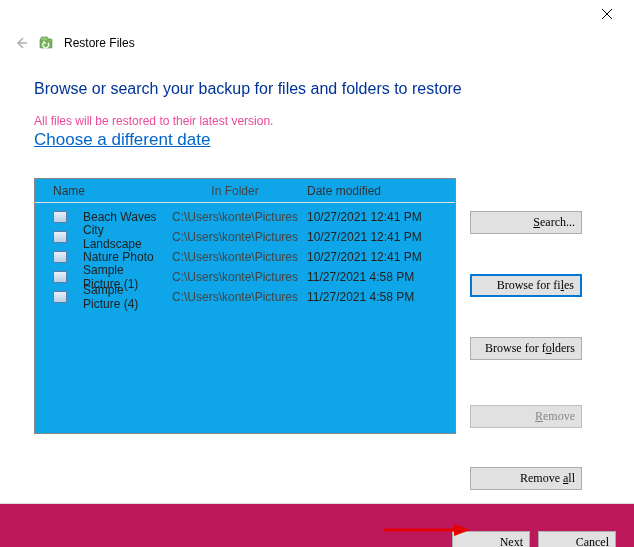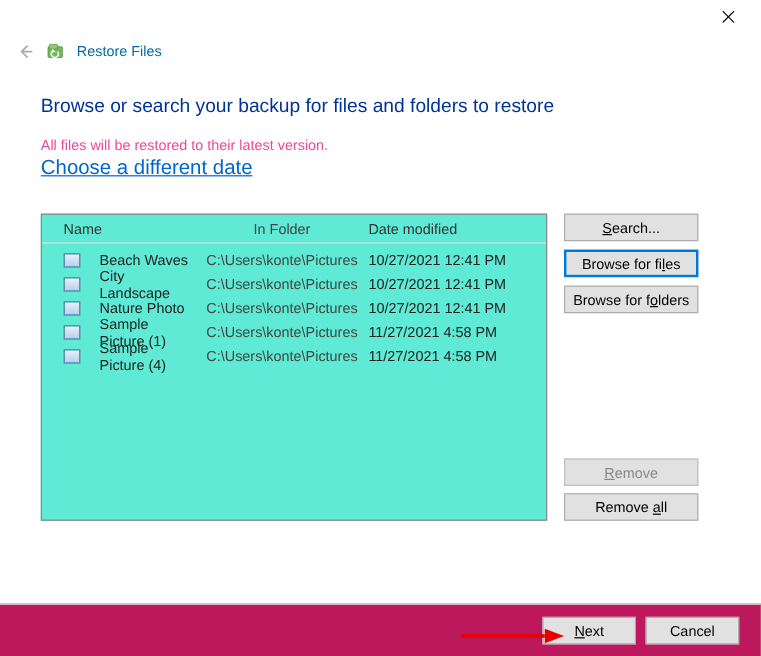--- a/index.html
+++ b/index.html
@@ -39,21 +39,21 @@
       width: 18px; height: 18px;
       display: flex; align-items: center; justify-content: center;
       color: #999;
     }
     .app-icon {
       width: 18px; height: 18px;
       display: flex; align-items: center; justify-content: center;
     }
     .window-title {
       font-size: 12px;
-      color: #0369a1;
+      color: #000000;
     }
     .content {
       padding: 24px 52px 10px 34px;
     }
     .main-heading {
       color: #003399;
       font-size: 16px;
       font-weight: 400;
       margin-bottom: 16px;
     }
@@ -72,21 +72,21 @@
     .main-area {
       display: flex;
       gap: 14px;
       margin-top: 28px;
       align-items: stretch;
     }
     .file-list {
       border: 1px solid #888;
       flex: 1;
       height: 256px;
-      background: #5eead4;
+      background: #0ea5e9;
       overflow: hidden;
     }
     .list-header {
       display: flex;
       height: 24px;
       align-items: center;
       border-bottom: 1px solid #e0e0e0;
       font-size: 12px;
       color: #333;
     }
@@ -113,24 +113,25 @@
       width: 112px;
       display: flex;
       flex-direction: column;
       gap: 6px;
     }
     .btn {
       height: 23px;
       border: 1px solid #adadad;
       background: #e1e1e1;
       font-size: 12px;
-      font-family: Liberation Sans, sans-serif;
+      font-family: Liberation Serif, serif;
       cursor: pointer;
       padding: 0 6px;
-      text-align: center;
+      text-align: right;
+      margin-top: 33px;
     }
     .btn:disabled { color: #888; cursor: default; background:#e1e1e1; border-color:#bfbfbf;}
     .btn-focused {
       border: 2px solid #0078d7;
       outline: none;
       height: 23px;
     }
     .side-group-top { display: flex; flex-direction: column; gap: 7px; }
     .spacer { flex: 1; }
     .footer {

